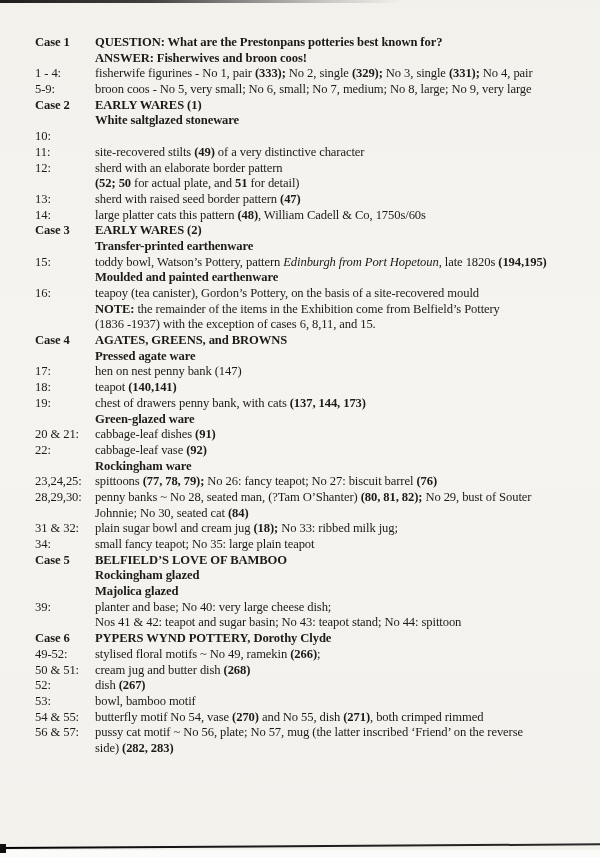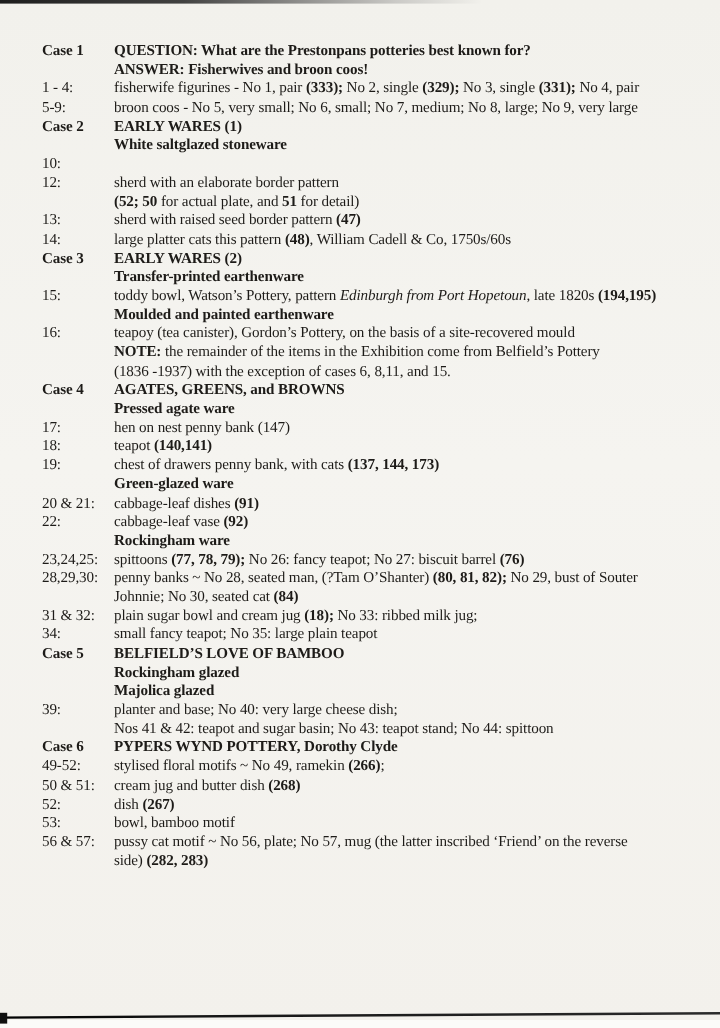--- a/index.html
+++ b/index.html
@@ -72,20 +72,21 @@
 <div class="page">
   <div class="edge-top"></div>
   <div class="doc">
       <div class="line"><span class="label bold">Case 1</span><span class="text"><span class="bold">QUESTION: What are the Prestonpans potteries best known for?</span></span></div>
       <div class="line"><span class="label"></span><span class="text"><span class="bold">ANSWER: Fisherwives and broon coos!</span></span></div>
       <div class="line"><span class="label">1 - 4:</span><span class="text"><span>fisherwife figurines - No 1, pair </span><span class="bold">(333);</span><span> No 2, single </span><span class="bold">(329);</span><span> No 3, single </span><span class="bold">(331);</span><span> No 4, pair</span></span></div>
       <div class="line"><span class="label">5-9:</span><span class="text"><span>broon coos - No 5, very small; No 6, small; No 7, medium; No 8, large; No 9, very large</span></span></div>
       <div class="line"><span class="label bold">Case 2</span><span class="text"><span class="bold">EARLY WARES (1)</span></span></div>
       <div class="line"><span class="label"></span><span class="text"><span class="bold">White saltglazed stoneware</span></span></div>
       <div class="line"><span class="label">10:</span></div>
+      <div class="line"><span class="label">11:</span><span class="text"><span>site-recovered stilts </span><span class="bold">(49)</span><span> of a very distinctive character</span></span></div>
       <div class="line"><span class="label">12:</span><span class="text"><span>sherd with an elaborate border pattern</span></span></div>
       <div class="line"><span class="label"></span><span class="text"><span class="bold">(52; 50</span><span> for actual plate, and </span><span class="bold">51</span><span> for detail)</span></span></div>
       <div class="line"><span class="label">13:</span><span class="text"><span>sherd with raised seed border pattern </span><span class="bold">(47)</span></span></div>
       <div class="line"><span class="label">14:</span><span class="text"><span>large platter cats this pattern </span><span class="bold">(48)</span><span>, William Cadell &amp; Co, 1750s/60s</span></span></div>
       <div class="line"><span class="label bold">Case 3</span><span class="text"><span class="bold">EARLY WARES (2)</span></span></div>
       <div class="line"><span class="label"></span><span class="text"><span class="bold">Transfer-printed earthenware</span></span></div>
       <div class="line"><span class="label">15:</span><span class="text"><span>toddy bowl, Watson’s Pottery, pattern </span><span class="italic">Edinburgh from Port Hopetoun</span><span>, late 1820s </span><span class="bold">(194,195)</span></span></div>
       <div class="line"><span class="label"></span><span class="text"><span class="bold">Moulded and painted earthenware</span></span></div>
       <div class="line"><span class="label">16:</span><span class="text"><span>teapoy (tea canister), Gordon’s Pottery, on the basis of a site-recovered mould</span></span></div>
       <div class="line"><span class="label"></span><span class="text"><span class="bold">NOTE:</span><span> the remainder of the items in the Exhibition come from Belfield’s Pottery</span></span></div>
@@ -107,19 +108,20 @@
       <div class="line"><span class="label bold">Case 5</span><span class="text"><span class="bold">BELFIELD’S LOVE OF BAMBOO</span></span></div>
       <div class="line"><span class="label"></span><span class="text"><span class="bold">Rockingham glazed</span></span></div>
       <div class="line"><span class="label"></span><span class="text"><span class="bold">Majolica glazed</span></span></div>
       <div class="line"><span class="label">39:</span><span class="text"><span>planter and base; No 40: very large cheese dish;</span></span></div>
       <div class="line"><span class="label"></span><span class="text"><span>Nos 41 &amp; 42: teapot and sugar basin; No 43: teapot stand; No 44: spittoon</span></span></div>
       <div class="line"><span class="label bold">Case 6</span><span class="text"><span class="bold">PYPERS WYND POTTERY, Dorothy Clyde</span></span></div>
       <div class="line"><span class="label">49-52:</span><span class="text"><span>stylised floral motifs ~ No 49, ramekin </span><span class="bold">(266)</span><span>;</span></span></div>
       <div class="line"><span class="label">50 &amp; 51:</span><span class="text"><span>cream jug and butter dish </span><span class="bold">(268)</span></span></div>
       <div class="line"><span class="label">52:</span><span class="text"><span>dish </span><span class="bold">(267)</span></span></div>
       <div class="line"><span class="label">53:</span><span class="text"><span>bowl, bamboo motif</span></span></div>
+      <div class="line"><span class="label">54 &amp; 55:</span><span class="text"><span>butterfly motif No 54, vase </span><span class="bold">(270)</span><span> and No 55, dish </span><span class="bold">(271)</span><span>, both crimped rimmed</span></span></div>
       <div class="line"><span class="label">56 &amp; 57:</span><span class="text"><span>pussy cat motif ~ No 56, plate; No 57, mug (the latter inscribed ‘Friend’ on the reverse</span></span></div>
       <div class="line"><span class="label"></span><span class="text"><span>side) </span><span class="bold">(282, 283)</span></span></div>
     </div>
   <div class="below-line"></div>
   <div class="edge-bottom-line"></div>
   <div class="edge-bottom-blob"></div>
 </div>
 
 </body></html>

